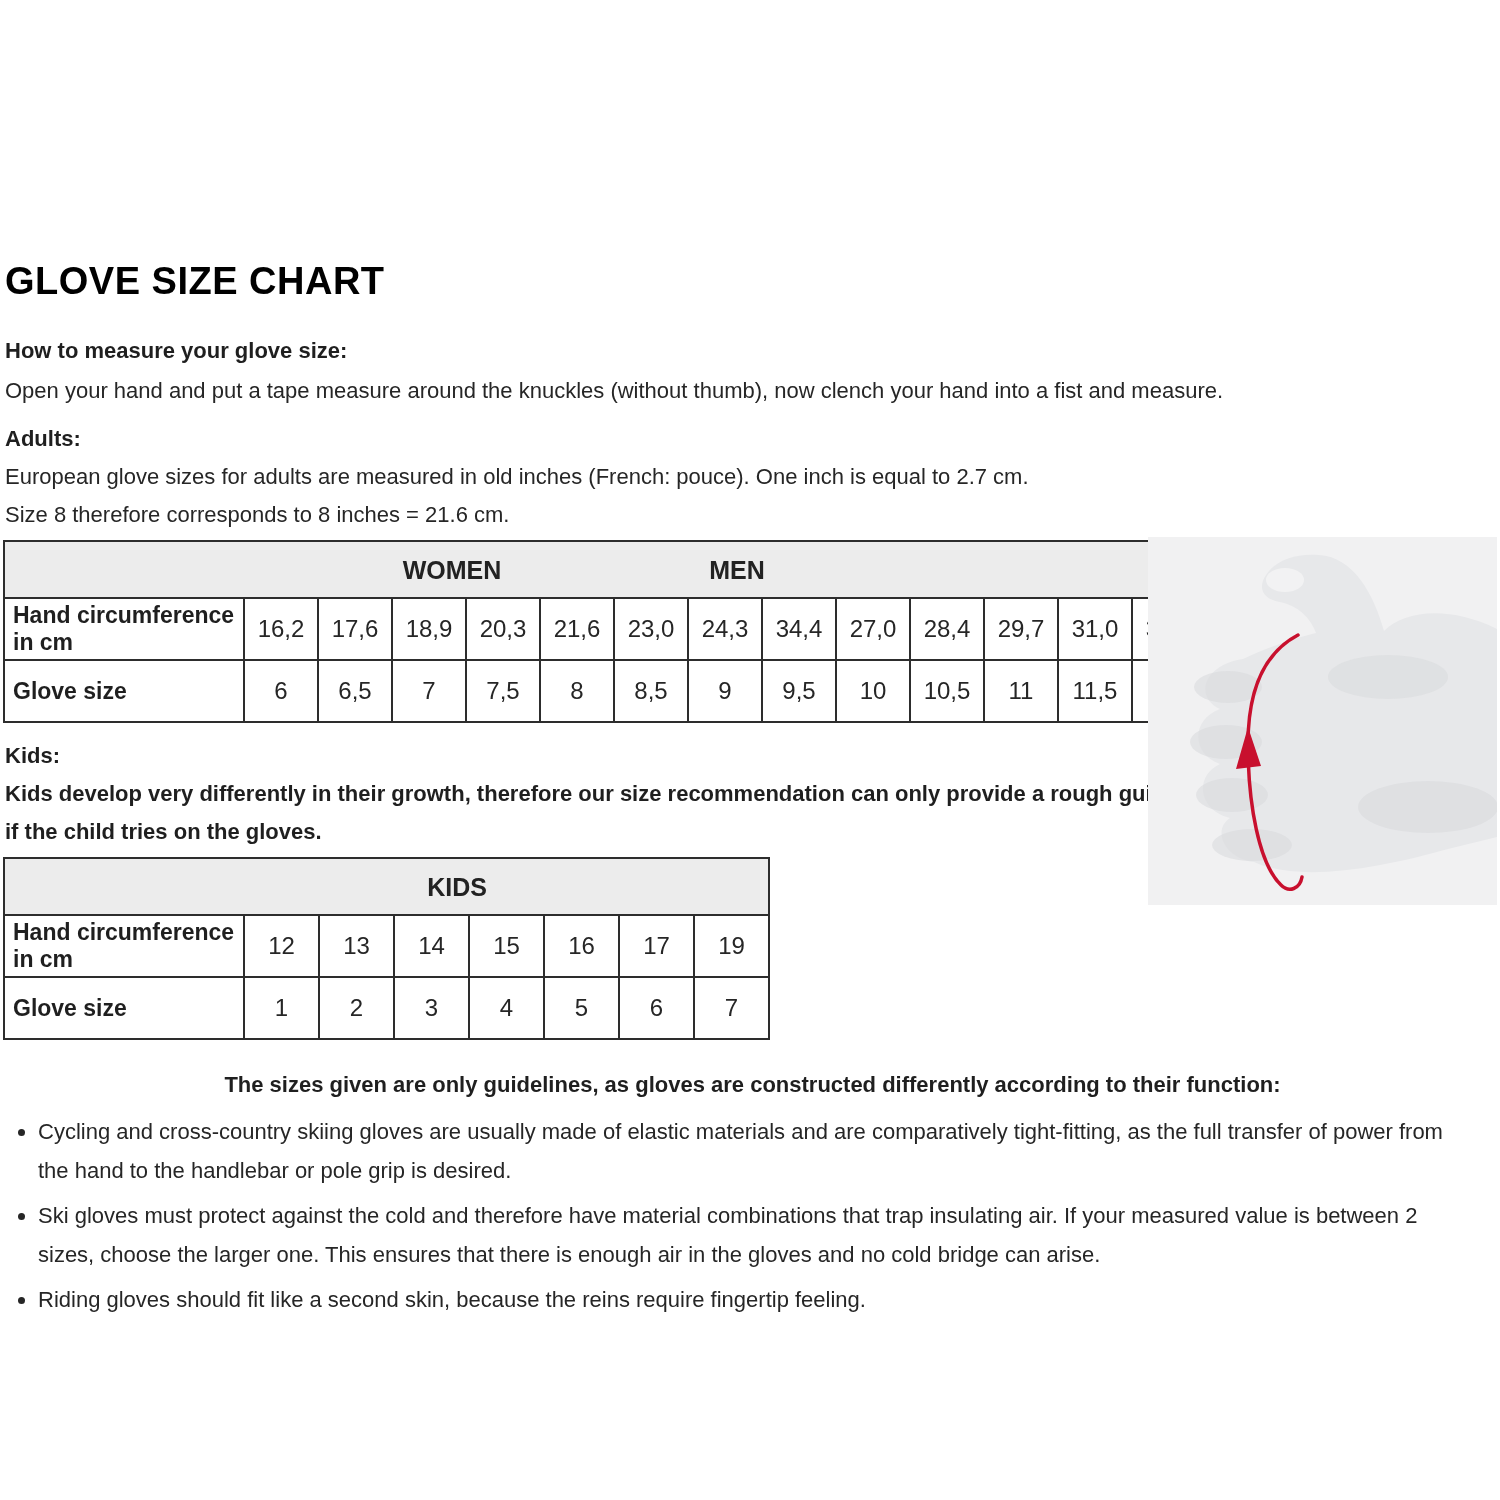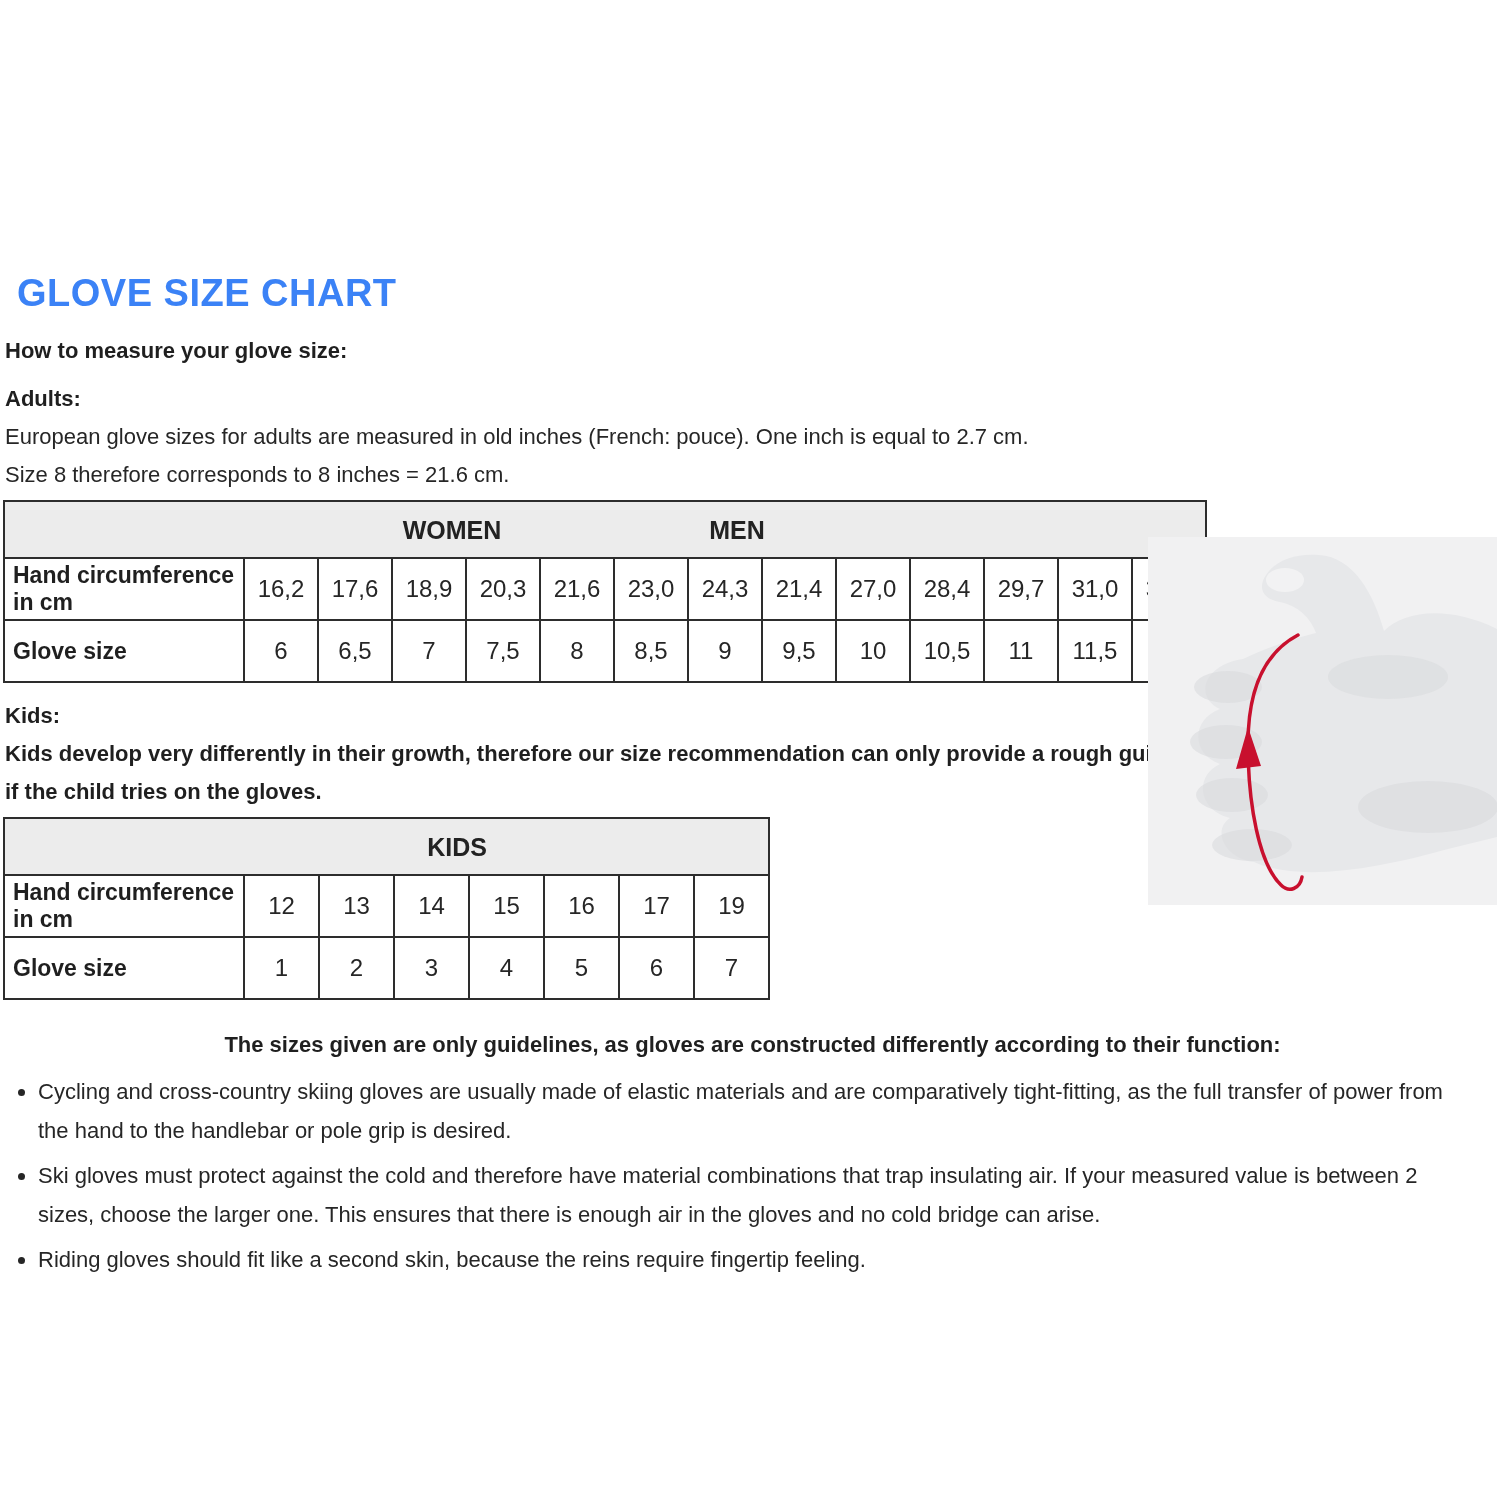--- a/index.html
+++ b/index.html
@@ -8,22 +8,22 @@
     font-family:"Liberation Sans", sans-serif;
     color:#262626;
     position:relative;
     overflow:hidden;
   }
   .page { position:relative; width:1500px; height:1500px; }
 
   
   .header-zone { position:relative; height:318px; }
   .page-title {
-    position:absolute; left:5px; top:260px; margin:12px;
-    font-size:38px; font-weight:bold; color:#3b82f6; letter-spacing:0.5px;
+    position:absolute; left:5px; top:260px; margin:0;
+    font-size:38px; font-weight:bold; color:#000000; letter-spacing:0.5px;
   }
   .logo { position:absolute; top:222px; right:8px; width:360px; height:100px; }
   .logo-mark { position:absolute; left:0; top:2px; }
   .logo-brand {
     position:absolute; left:104px; top:-6px;
     font-size:66px; font-weight:bold; letter-spacing:-2px; color:#231f20;
   }
   .logo-reg { font-size:15px; font-weight:normal; letter-spacing:0; vertical-align:-2px; }
   .logo-sub {
     position:absolute; left:52px; top:72px;
@@ -81,20 +81,21 @@
 <body>
 
 <div class="page">
 
   <div class="header-zone">
     <h1 class="page-title">GLOVE SIZE CHART</h1>
 
   </div>
 
   <p class="txt bold intro-heading">How to measure your glove size:</p>
+  <p class="txt intro-body">Open your hand and put a tape measure around the knuckles (without thumb), now clench your hand into a fist and measure.</p>
 
   <p class="txt bold adults-heading">Adults:</p>
   <p class="txt">European glove sizes for adults are measured in old inches (French: pouce). One inch is equal to 2.7 cm.</p>
   <p class="txt">Size 8 therefore corresponds to 8 inches = 21.6 cm.</p>
 
   <table class="size-table adults-table">
     <tbody>
         <tr>
       <th class="group-header-cell" colspan="14">
         <span class="gh gh-women">WOMEN</span>
@@ -103,21 +104,21 @@
     </tr>
     <tr>
       <th class="row-label-cell">Hand circumference in cm</th>
     <td class="val">16,2</td>
           <td class="val">17,6</td>
           <td class="val">18,9</td>
           <td class="val">20,3</td>
           <td class="val">21,6</td>
           <td class="val">23,0</td>
           <td class="val">24,3</td>
-          <td class="val">21,4</td>
+          <td class="val">34,4</td>
           <td class="val">27,0</td>
           <td class="val">28,4</td>
           <td class="val">29,7</td>
           <td class="val">31,0</td>
           <td class="val">32,4</td>
         </tr>
     <tr>
       <th class="row-label-cell">Glove size</th>
     <td class="val">6</td>
           <td class="val">6,5</td>

